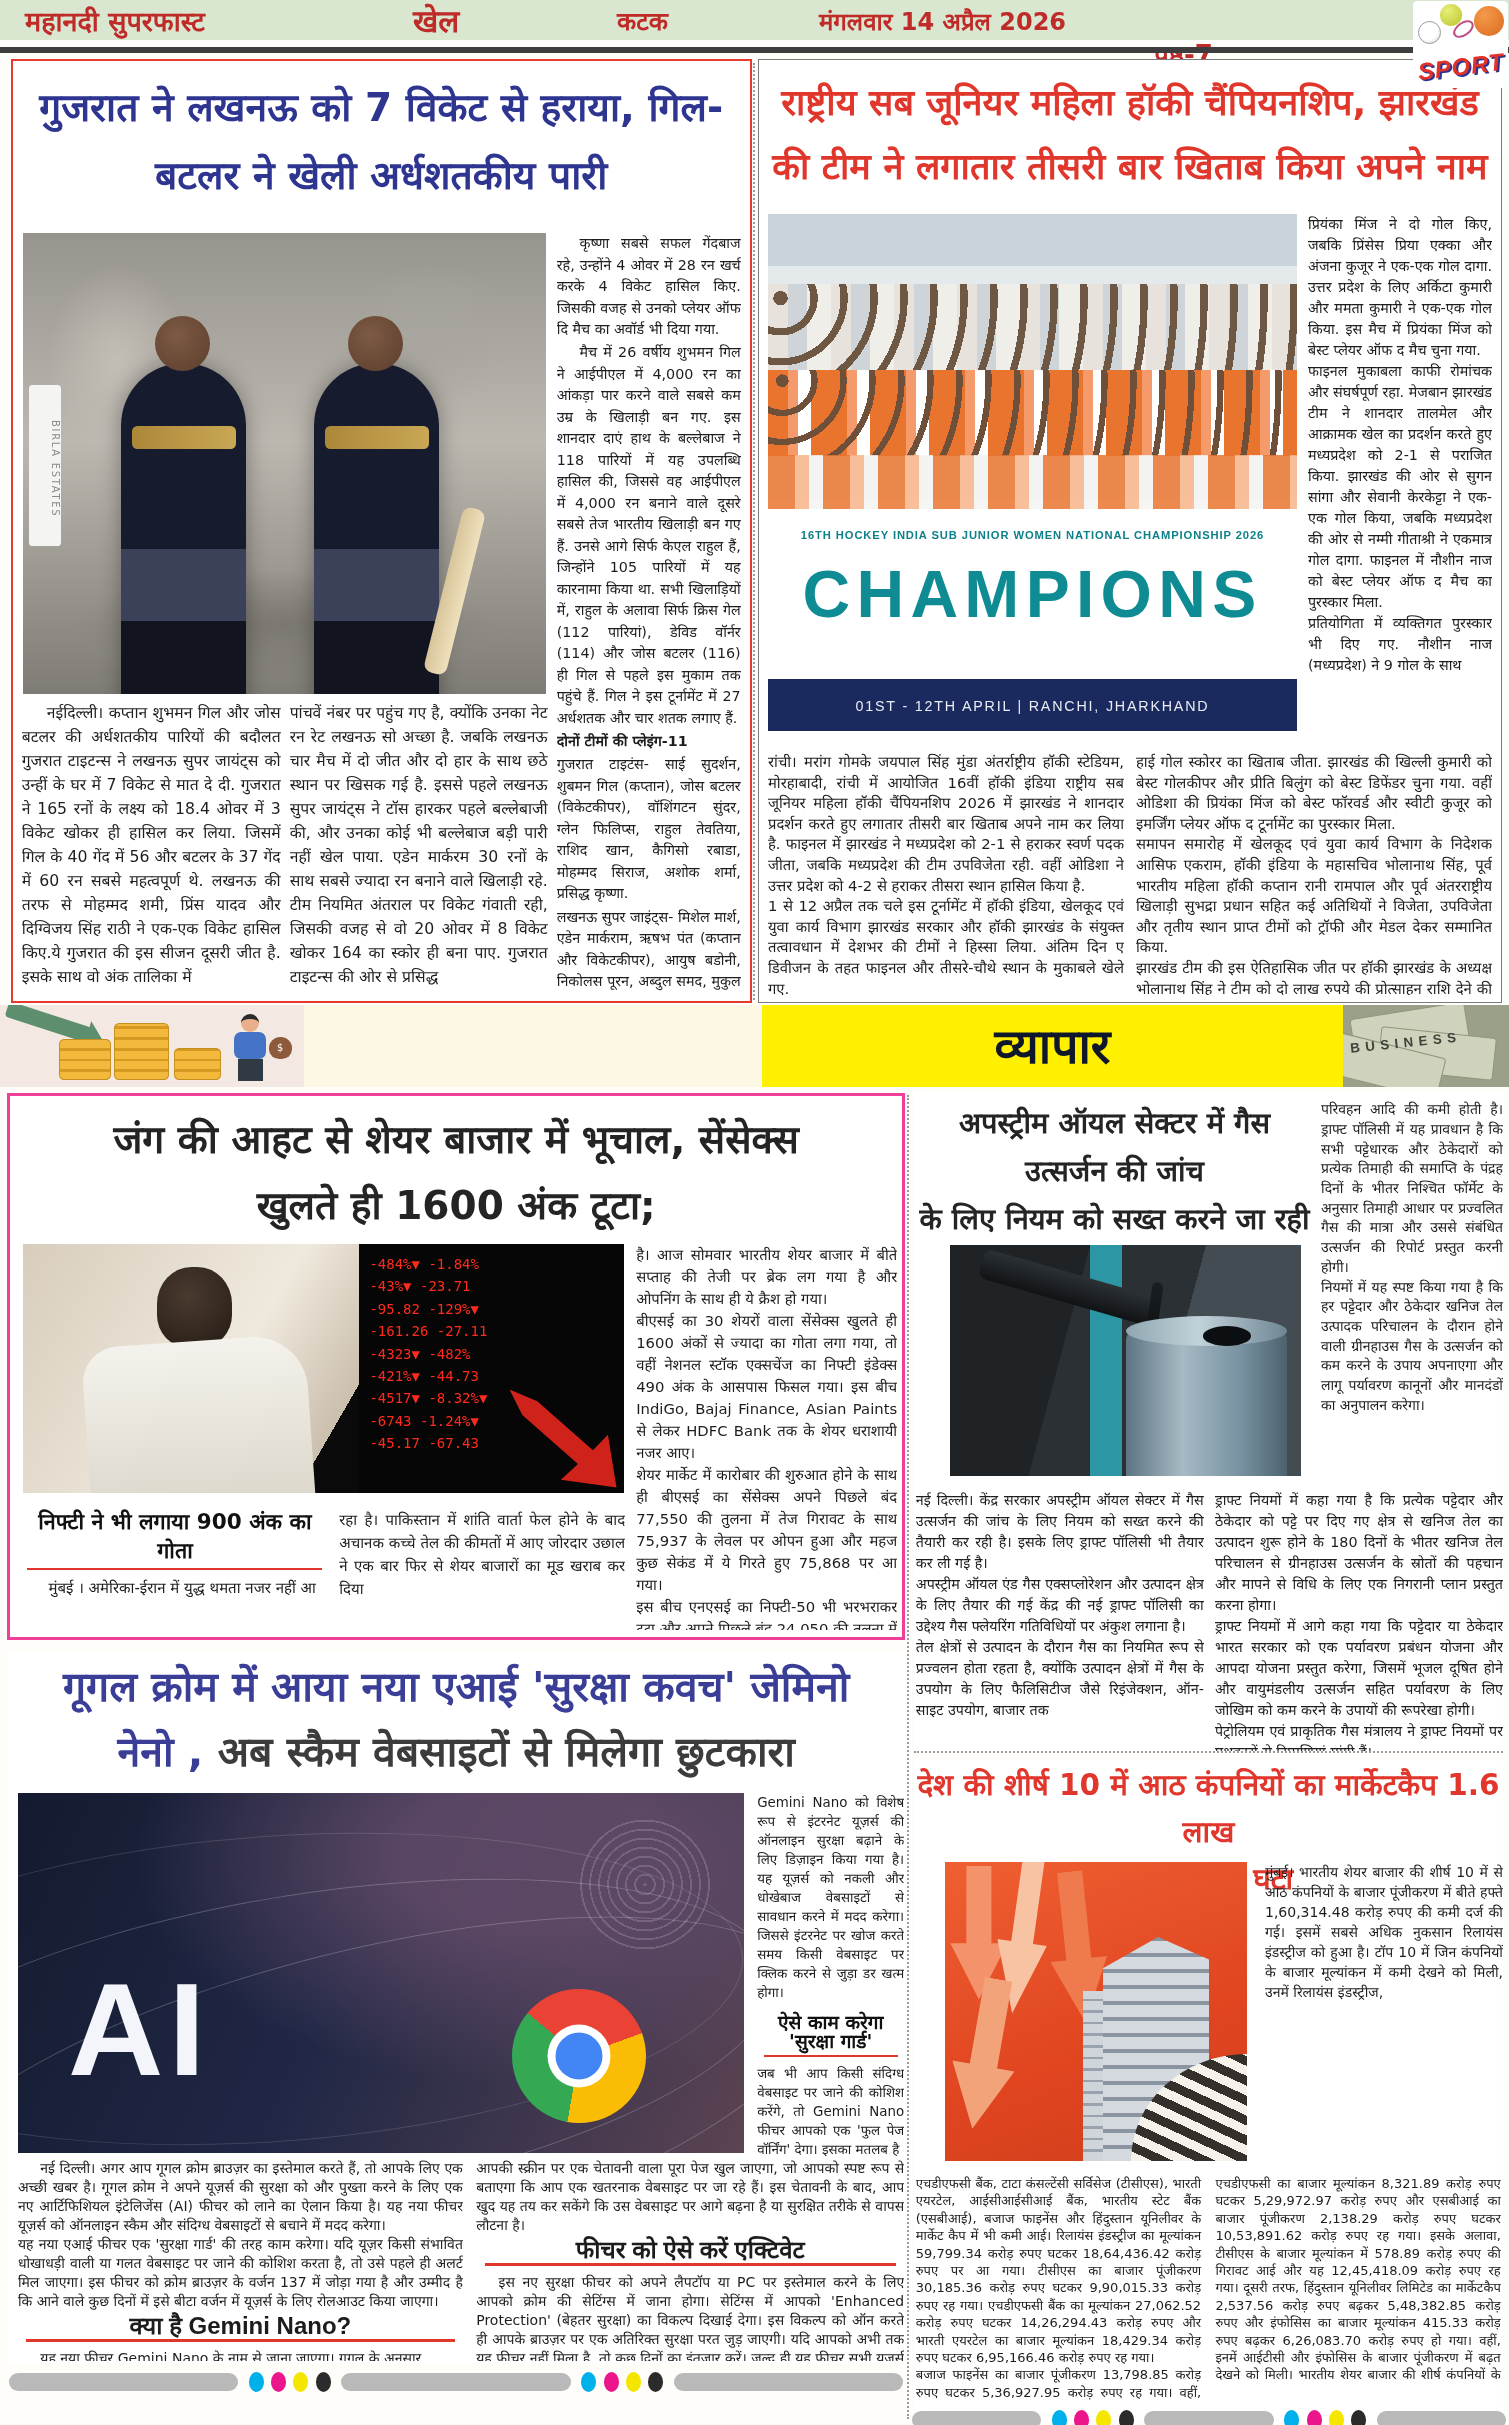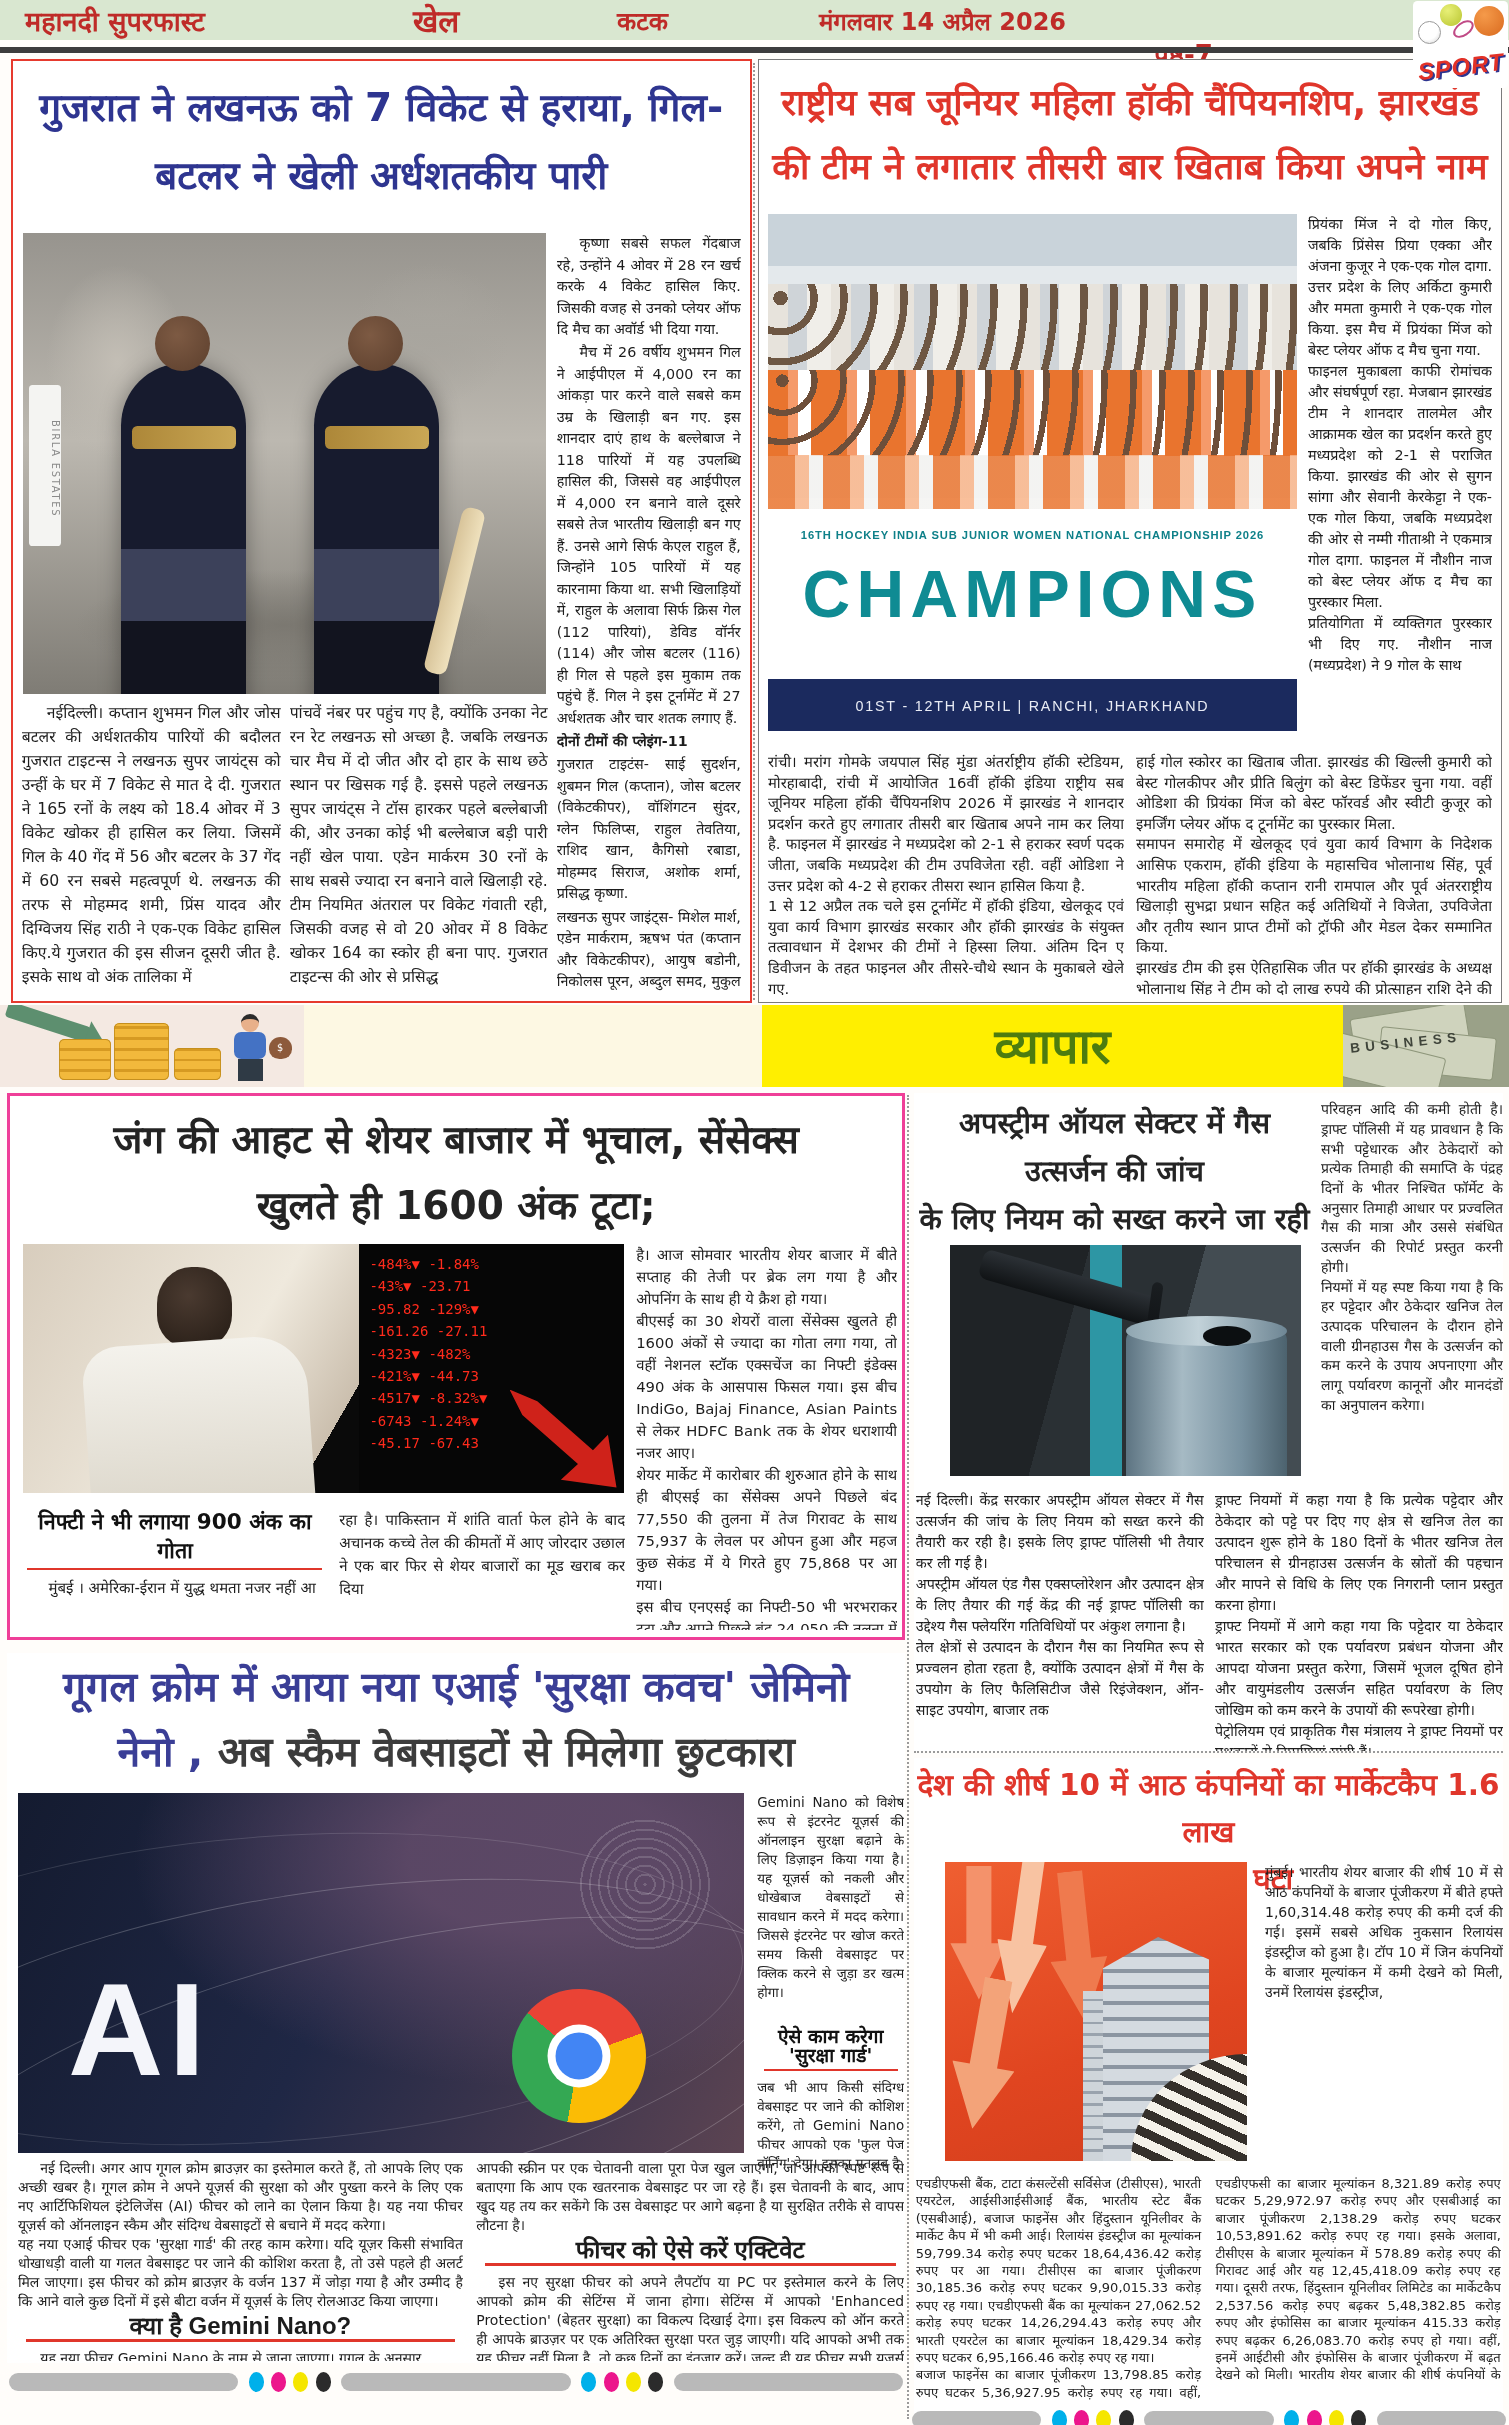--- a/index.html
+++ b/index.html
@@ -89,21 +89,21 @@
   .vy-arrow::after { content:""; position:absolute; right:-14.3px; top:-6.3px; border-left:16px solid #5d8f6f; border-top:14.3px solid transparent; border-bottom:14.3px solid transparent; }
   .vy-stack { position:absolute; bottom:7.2px; border-radius:5.4px; background:repeating-linear-gradient(0deg,#f2b93c 0 8px, #d69a22 8px 10.7px); box-shadow:inset 0 0 0 0.9px #c58f1e; }
   .vy-s1 { left:59px; width:52px; height:41px; } .vy-s2 { left:114px; width:55px; height:57px; } .vy-s3 { left:174px; width:47px; height:32px; }
   .vy-man { position:absolute; right:30px; top:9px; width:47px; height:66px; }
   .vy-man .mhd { position:absolute; left:14.3px; top:0; width:18px; height:18px; border-radius:50%; background:#e8b08a; border-top:5.4px solid #2b2b2b; }
   .vy-man .mbd { position:absolute; left:7.2px; top:18px; width:32px; height:27px; border-radius:7.2px; background:#4472c4; }
   .vy-man .mlg { position:absolute; left:10.7px; top:45px; width:25px; height:21.5px; background:#2f3a45; }
   .vy-bag { position:absolute; right:12.5px; top:32px; width:23px; height:21.5px; border-radius:50% 50% 45% 45%; background:#8d5a3b; color:#fff; font-size:9.8px; text-align:center; line-height:21.5px; }
   .vy-cream { position:absolute; left:304px; top:0; width:458px; height:82px; background:#fdf8e3; }
   .vy-yellow { position:absolute; left:762px; top:0; width:581px; height:82px; background:#ffef00; text-align:center; }
-  .vy-label { font-size:48px; font-weight:800; color:#4d7c0f; line-height:82px; }
+  .vy-label { font-size:48px; font-weight:800; color:#0f172a; line-height:82px; }
   .vy-dollar { position:absolute; left:1343px; top:0; width:166px; height:82px; background:#9aa188; overflow:hidden; }
   .vy-bill { position:absolute; width:116px; height:43px; background:#cfd3bd; border:0.9px solid #8e967b; border-radius:3.6px; }
   .vy-b1 { left:9px; top:5.4px; transform:rotate(-9deg); } .vy-b2 { left:36px; top:27px; transform:rotate(6deg); } .vy-b3 { left:-16px; top:39px; transform:rotate(14deg); }
   .vy-busi { position:absolute; left:7.2px; top:30px; font-family:"Liberation Sans", sans-serif; font-size:13.4px; font-weight:bold; letter-spacing:5.4px; color:#3f443a; transform:rotate(-6deg); }
 
   
   .a-share { position:absolute; left:7.2px; top:1093px; width:898px; height:547px; border:3.6px solid #ef3f98; background:#fff; overflow:hidden; }
   .s-head { position:absolute; left:9px; right:9px; top:10.7px; text-align:center; font-size:39px; line-height:1.7; font-weight:800; color:#242424; }
   .s-photo { position:absolute; left:12.5px; top:148px; width:601px; height:249px; overflow:hidden; background:linear-gradient(120deg,#d8cdbd,#efe9dd 38%,#cbbfae 56%,#0a0a0a 56%); }
   .s-man-head { position:absolute; left:134px; top:23px; width:75px; height:80px; border-radius:46% 46% 40% 40%; background:radial-gradient(circle at 42% 36%, #4a3a30, #241b14); }
@@ -145,21 +145,21 @@
   .g-c2 { left:-18%; top:44%; transform:rotate(-14deg); }
   .g-c3 { left:-30%; top:12%; transform:rotate(-4deg); opacity:.6; }
   .g-ai { position:absolute; left:50px; bottom:48px; font-family:"Liberation Sans", sans-serif; font-size:132px; font-weight:700; color:#f4f5fa; letter-spacing:5.4px; }
   .g-finger { position:absolute; right:32px; top:19.7px; width:134px; height:143px; border-radius:50%; opacity:.45;
     background:repeating-radial-gradient(circle at 50% 50%, rgba(255,255,255,.35) 0 1.8px, rgba(255,255,255,0) 1.8px 9px); }
   .g-chrome { position:absolute; right:98px; bottom:30px; width:134px; height:134px; border-radius:50%;
     background:conic-gradient(from -50deg, #ea4335 0 120deg, #fbbc05 120deg 240deg, #34a853 240deg 360deg); }
   .g-chrome::before { content:""; position:absolute; left:50%; top:50%; transform:translate(-50%,-50%); width:63px; height:63px; border-radius:50%; background:#ffffff; }
   .g-chrome::after { content:""; position:absolute; left:50%; top:50%; transform:translate(-50%,-50%); width:47px; height:47px; border-radius:50%; background:#4285f4; }
   .g-sidecol { position:absolute; left:750px; top:140px; width:147px; height:506px; font-size:13.4px; line-height:19px; overflow:hidden; }
-  .g-sechead { text-align:center; font-size:19px; font-weight:800; color:#111; margin-top:25px; }
+  .g-sechead { text-align:center; font-size:19px; font-weight:800; color:#111; margin-top:11px; }
   .g-botleft { position:absolute; left:10.7px; top:506px; width:445px; height:202px; font-size:14px; line-height:19px; overflow:hidden; }
   .g-botright { position:absolute; left:469px; top:506px; width:428px; height:202px; font-size:14px; line-height:19px; overflow:hidden; }
   .g-bighead { text-align:center; font-size:24px; font-weight:800; color:#1c1c1c; margin-top:5.4px; font-family:"Liberation Sans", sans-serif; }
 
   
   .a-mcap { position:absolute; left:914px; top:1758px; width:589px; height:662px; background:#fff; overflow:hidden; }
   .m-head { position:absolute; left:0; right:0; top:3.6px; text-align:center; font-size:29.5px; line-height:1.6; font-weight:800; color:#e0362b; }
   .m-photo { position:absolute; left:31px; top:104px; width:302px; height:299px; overflow:hidden; background:linear-gradient(160deg,#ef5f31,#e04520 60%,#d23d1c); }
   .m-arr { position:absolute; clip-path:polygon(50% 100%, 100% 58%, 72% 58%, 72% 0, 28% 0, 28% 58%, 0 58%); }
   .m-a1 { left:5.4px; top:3.6px; width:57px; height:134px; background:#f4926b; }

